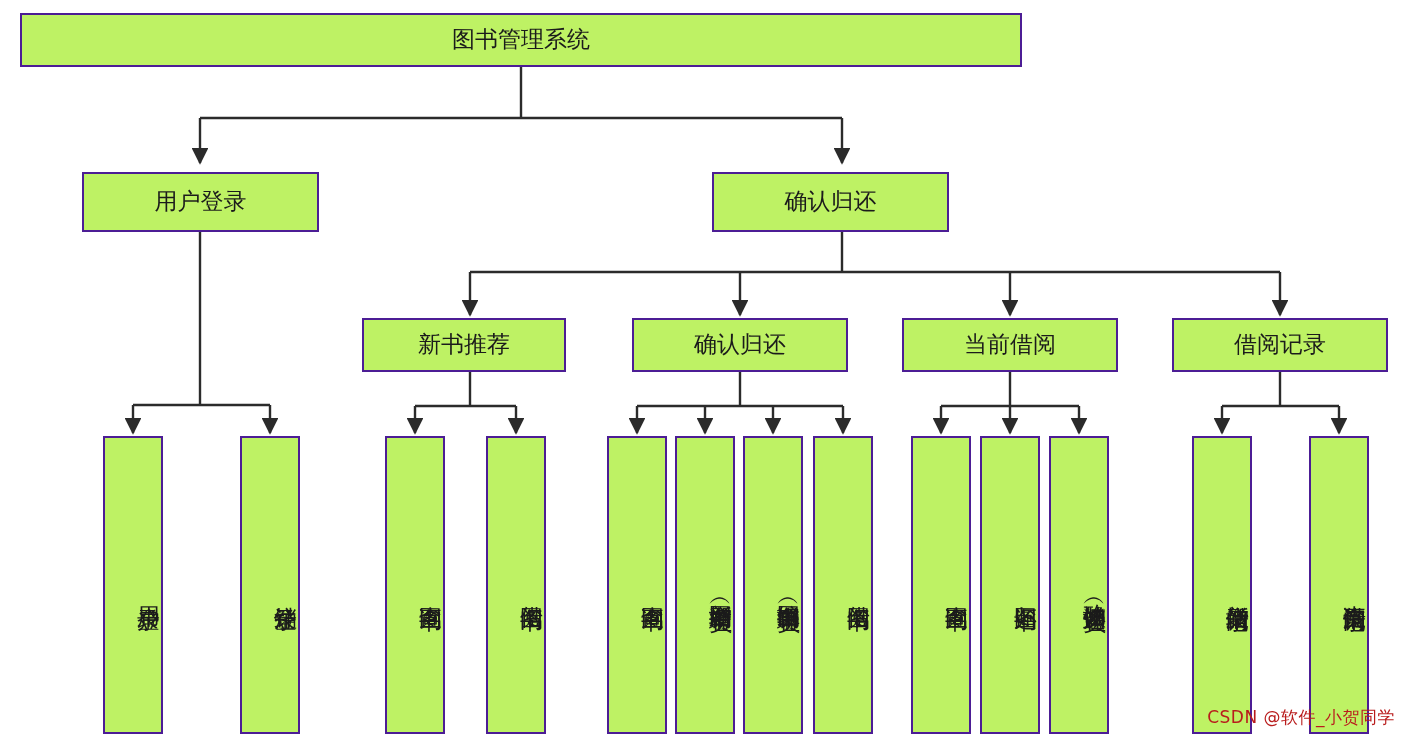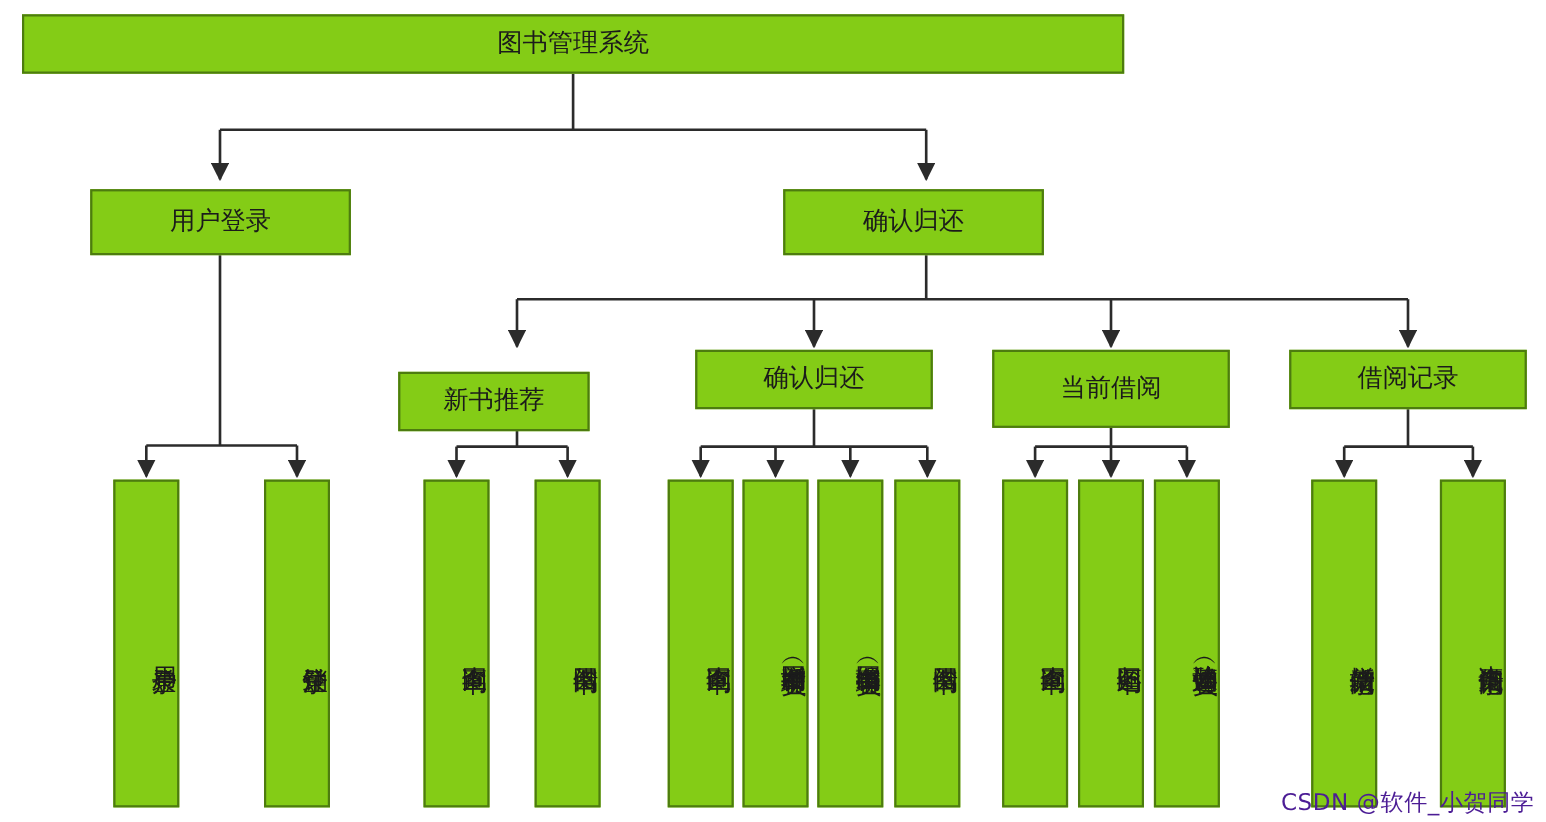--- a/index.html
+++ b/index.html
@@ -4,22 +4,22 @@
 <style>
   html,body{margin:0;padding:0;background:#ffffff;}
   body{
     width:1405px;height:747px;overflow:hidden;
     font-family:"DejaVu Sans","Liberation Sans",sans-serif;
   }
   #diagram-root{position:relative;width:1405px;height:747px;background:#fff;}
   svg#tree-svg{position:absolute;left:0;top:0;width:1405px;height:747px;}
   .node-box{
     position:absolute;
-    border:2px solid #4d7c0f;
-    background:#84cc16;
+    border:2px solid #4c1d95;
+    background:#bef264;
     box-sizing:border-box;
     display:flex;align-items:center;justify-content:center;
     color:#1b1b1b;
   }
   .node-box.horizontal{
     font-size:23px;
     line-height:1.1;
     white-space:nowrap;
   }
   .node-box.vertical{
@@ -32,23 +32,23 @@
     justify-content:center;
     padding-top:10px;
   }
   .node-box.vertical .vtext{
     writing-mode:vertical-rl;
     text-orientation:upright;
     display:block;
   }
   #watermark{
     position:absolute;
-    right:10px;bottom:4px;
-    font-size:21px;
-    color:#4c1d95;
+    right:10px;bottom:18px;
+    font-size:17px;
+    color:#b91c1c;
     letter-spacing:0.5px;
     white-space:nowrap;
     pointer-events:none;
   }
 </style>
 </head>
 <body>
 
 <div id="diagram-root">
 
@@ -106,27 +106,27 @@
     <span>图书管理系统</span>
   </div>
 
   <div class="node-box horizontal" style="left:82px;top:172px;width:237px;height:60px;">
     <span>用户登录</span>
   </div>
   <div class="node-box horizontal" style="left:712px;top:172px;width:237px;height:60px;">
     <span>确认归还</span>
   </div>
 
-  <div class="node-box horizontal" style="left:362px;top:318px;width:174px;height:54px;margin-top:20px;">
+  <div class="node-box horizontal" style="left:362px;top:318px;width:204px;height:54px;">
     <span>新书推荐</span>
   </div>
   <div class="node-box horizontal" style="left:632px;top:318px;width:216px;height:54px;">
     <span>确认归还</span>
   </div>
-  <div class="node-box horizontal" style="left:902px;top:318px;width:216px;height:71px;">
+  <div class="node-box horizontal" style="left:902px;top:318px;width:216px;height:54px;">
     <span>当前借阅</span>
   </div>
   <div class="node-box horizontal" style="left:1172px;top:318px;width:216px;height:54px;">
     <span>借阅记录</span>
   </div>
 
   <div class="node-box vertical" style="left:103px;top:436px;width:60px;height:298px;">
     <span class="vtext">用户登录</span>
   </div>
   <div class="node-box vertical" style="left:240px;top:436px;width:60px;height:298px;">

